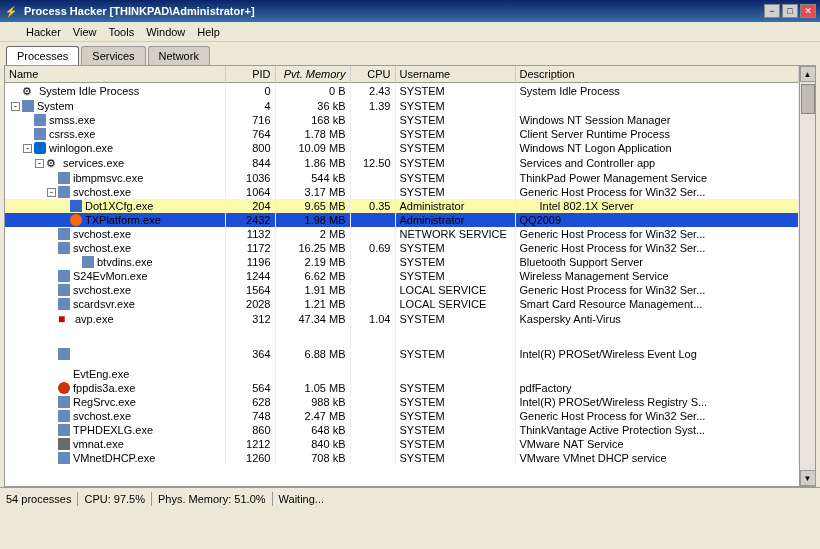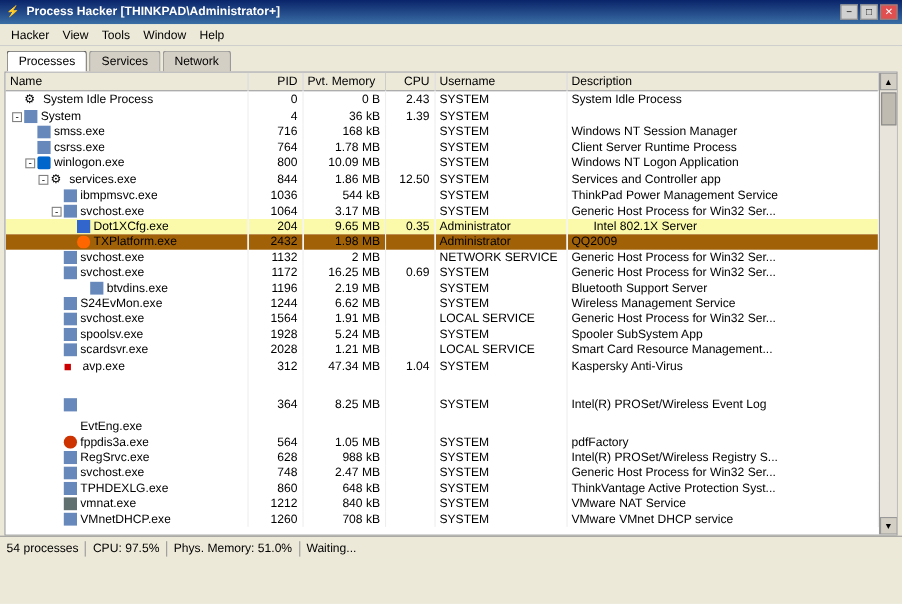--- a/index.html
+++ b/index.html
@@ -53,21 +53,21 @@
       color: #000;
     }
     .tb-btn.close { background: #e05050; color: white; }
 
     
     .menu-bar {
       background: #ece9d8;
       height: 20px;
       display: flex;
       align-items: center;
-      padding: 0 4px;
+      padding: 0 20px;
       border-bottom: 1px solid #ccc;
     }
     .menu-item {
       padding: 2px 6px;
       font-size: 11px;
       cursor: pointer;
     }
 
     
     .tab-bar {
@@ -224,21 +224,21 @@
         <col style="width: 50px;">
         <col style="width: 75px;">
         <col style="width: 45px;">
         <col style="width: 120px;">
         <col style="width: auto;">
       </colgroup>
       <thead>
         <tr>
           <th>Name</th>
           <th style="text-align:right;">PID</th>
-          <th style="">Pvt. Memory</th>
+          <th style="text-align:right;font-style:italic;">Pvt. Memory</th>
           <th style="text-align:right;">CPU</th>
           <th>Username</th>
           <th>Description</th>
         </tr>
       </thead>
       <tbody id="process-tbody">
       <tr>
             <td style="overflow: hidden; white-space: nowrap;">
               <div class="name-cell" style="padding-left: 2px;">
                 <span style="width: 11px; display: inline-block;"></span>
@@ -357,21 +357,21 @@
                 <span style="display: inline-block; width: 12px; height: 12px; margin-right: 3px; vertical-align: middle; flex-shrink: 0; background: rgb(51, 102, 204);"></span>
                 <span style="overflow: hidden; text-overflow: ellipsis;">Dot1XCfg.exe</span>
               </div>
             </td>
             <td class="right">204</td>
             <td class="right">9.65 MB</td>
             <td class="right">0.35</td>
             <td>Administrator</td>
             <td style="overflow: hidden; text-overflow: ellipsis; padding-left: 24px;">Intel 802.1X Server</td>
           </tr>
-          <tr style="background: #a16207; margin-top: 10px;">
+          <tr style="background: #1d4ed8; margin-top: 10px;">
             <td style="overflow: hidden; white-space: nowrap;">
               <div class="name-cell" style="padding-left: 50px;">
                 <span style="width: 11px; display: inline-block;"></span>
                 <span style="display: inline-block; width: 12px; height: 12px; margin-right: 3px; vertical-align: middle; flex-shrink: 0; background: rgb(255, 102, 0); border-radius: 50%;"></span>
                 <span style="overflow: hidden; text-overflow: ellipsis;">TXPlatform.exe</span>
               </div>
             </td>
             <td class="right">2432</td>
             <td class="right">1.98 MB</td>
             <td class="right"></td>
@@ -446,34 +446,20 @@
             <td class="right">1.91 MB</td>
             <td class="right"></td>
             <td>LOCAL SERVICE</td>
             <td style="overflow: hidden; text-overflow: ellipsis;">Generic Host Process for Win32 Ser...</td>
           </tr>
           <tr>
             <td style="overflow: hidden; white-space: nowrap;">
               <div class="name-cell" style="padding-left: 38px;">
                 <span style="width: 11px; display: inline-block;"></span>
                 <span style="display: inline-block; width: 12px; height: 12px; margin-right: 3px; vertical-align: middle; flex-shrink: 0; background: rgb(102, 136, 187);"></span>
-                <span style="overflow: hidden; text-overflow: ellipsis;">spoolsv.exe</span>
-              </div>
-            </td>
-            <td class="right">1928</td>
-            <td class="right">5.24 MB</td>
-            <td class="right"></td>
-            <td>SYSTEM</td>
-            <td style="overflow: hidden; text-overflow: ellipsis;">Spooler SubSystem App</td>
-          </tr>
-          <tr>
-            <td style="overflow: hidden; white-space: nowrap;">
-              <div class="name-cell" style="padding-left: 38px;">
-                <span style="width: 11px; display: inline-block;"></span>
-                <span style="display: inline-block; width: 12px; height: 12px; margin-right: 3px; vertical-align: middle; flex-shrink: 0; background: rgb(102, 136, 187);"></span>
                 <span style="overflow: hidden; text-overflow: ellipsis;">scardsvr.exe</span>
               </div>
             </td>
             <td class="right">2028</td>
             <td class="right">1.21 MB</td>
             <td class="right"></td>
             <td>LOCAL SERVICE</td>
             <td style="overflow: hidden; text-overflow: ellipsis;">Smart Card Resource Management...</td>
           </tr>
           <tr>
@@ -492,21 +478,21 @@
           </tr>
           <tr>
             <td style="overflow: hidden; white-space: nowrap;">
               <div class="name-cell" style="padding-left: 38px;">
                 <span style="width: 11px; display: inline-block;"></span>
                 <span style="display: inline-block; width: 12px; height: 12px; margin-right: 3px; vertical-align: middle; flex-shrink: 0; background: rgb(102, 136, 187);"></span>
                 <span style="overflow: hidden; text-overflow: ellipsis; margin-top: 40px;">EvtEng.exe</span>
               </div>
             </td>
             <td class="right">364</td>
-            <td class="right">8.25 MB</td>
+            <td class="right">6.88 MB</td>
             <td class="right"></td>
             <td>SYSTEM</td>
             <td style="overflow: hidden; text-overflow: ellipsis;">Intel(R) PROSet/Wireless Event Log</td>
           </tr>
           <tr>
             <td style="overflow: hidden; white-space: nowrap;">
               <div class="name-cell" style="padding-left: 38px;">
                 <span style="width: 11px; display: inline-block;"></span>
                 <span style="display: inline-block; width: 12px; height: 12px; margin-right: 3px; vertical-align: middle; flex-shrink: 0; background: rgb(204, 51, 0); border-radius: 50%;"></span>
                 <span style="overflow: hidden; text-overflow: ellipsis;">fppdis3a.exe</span>

